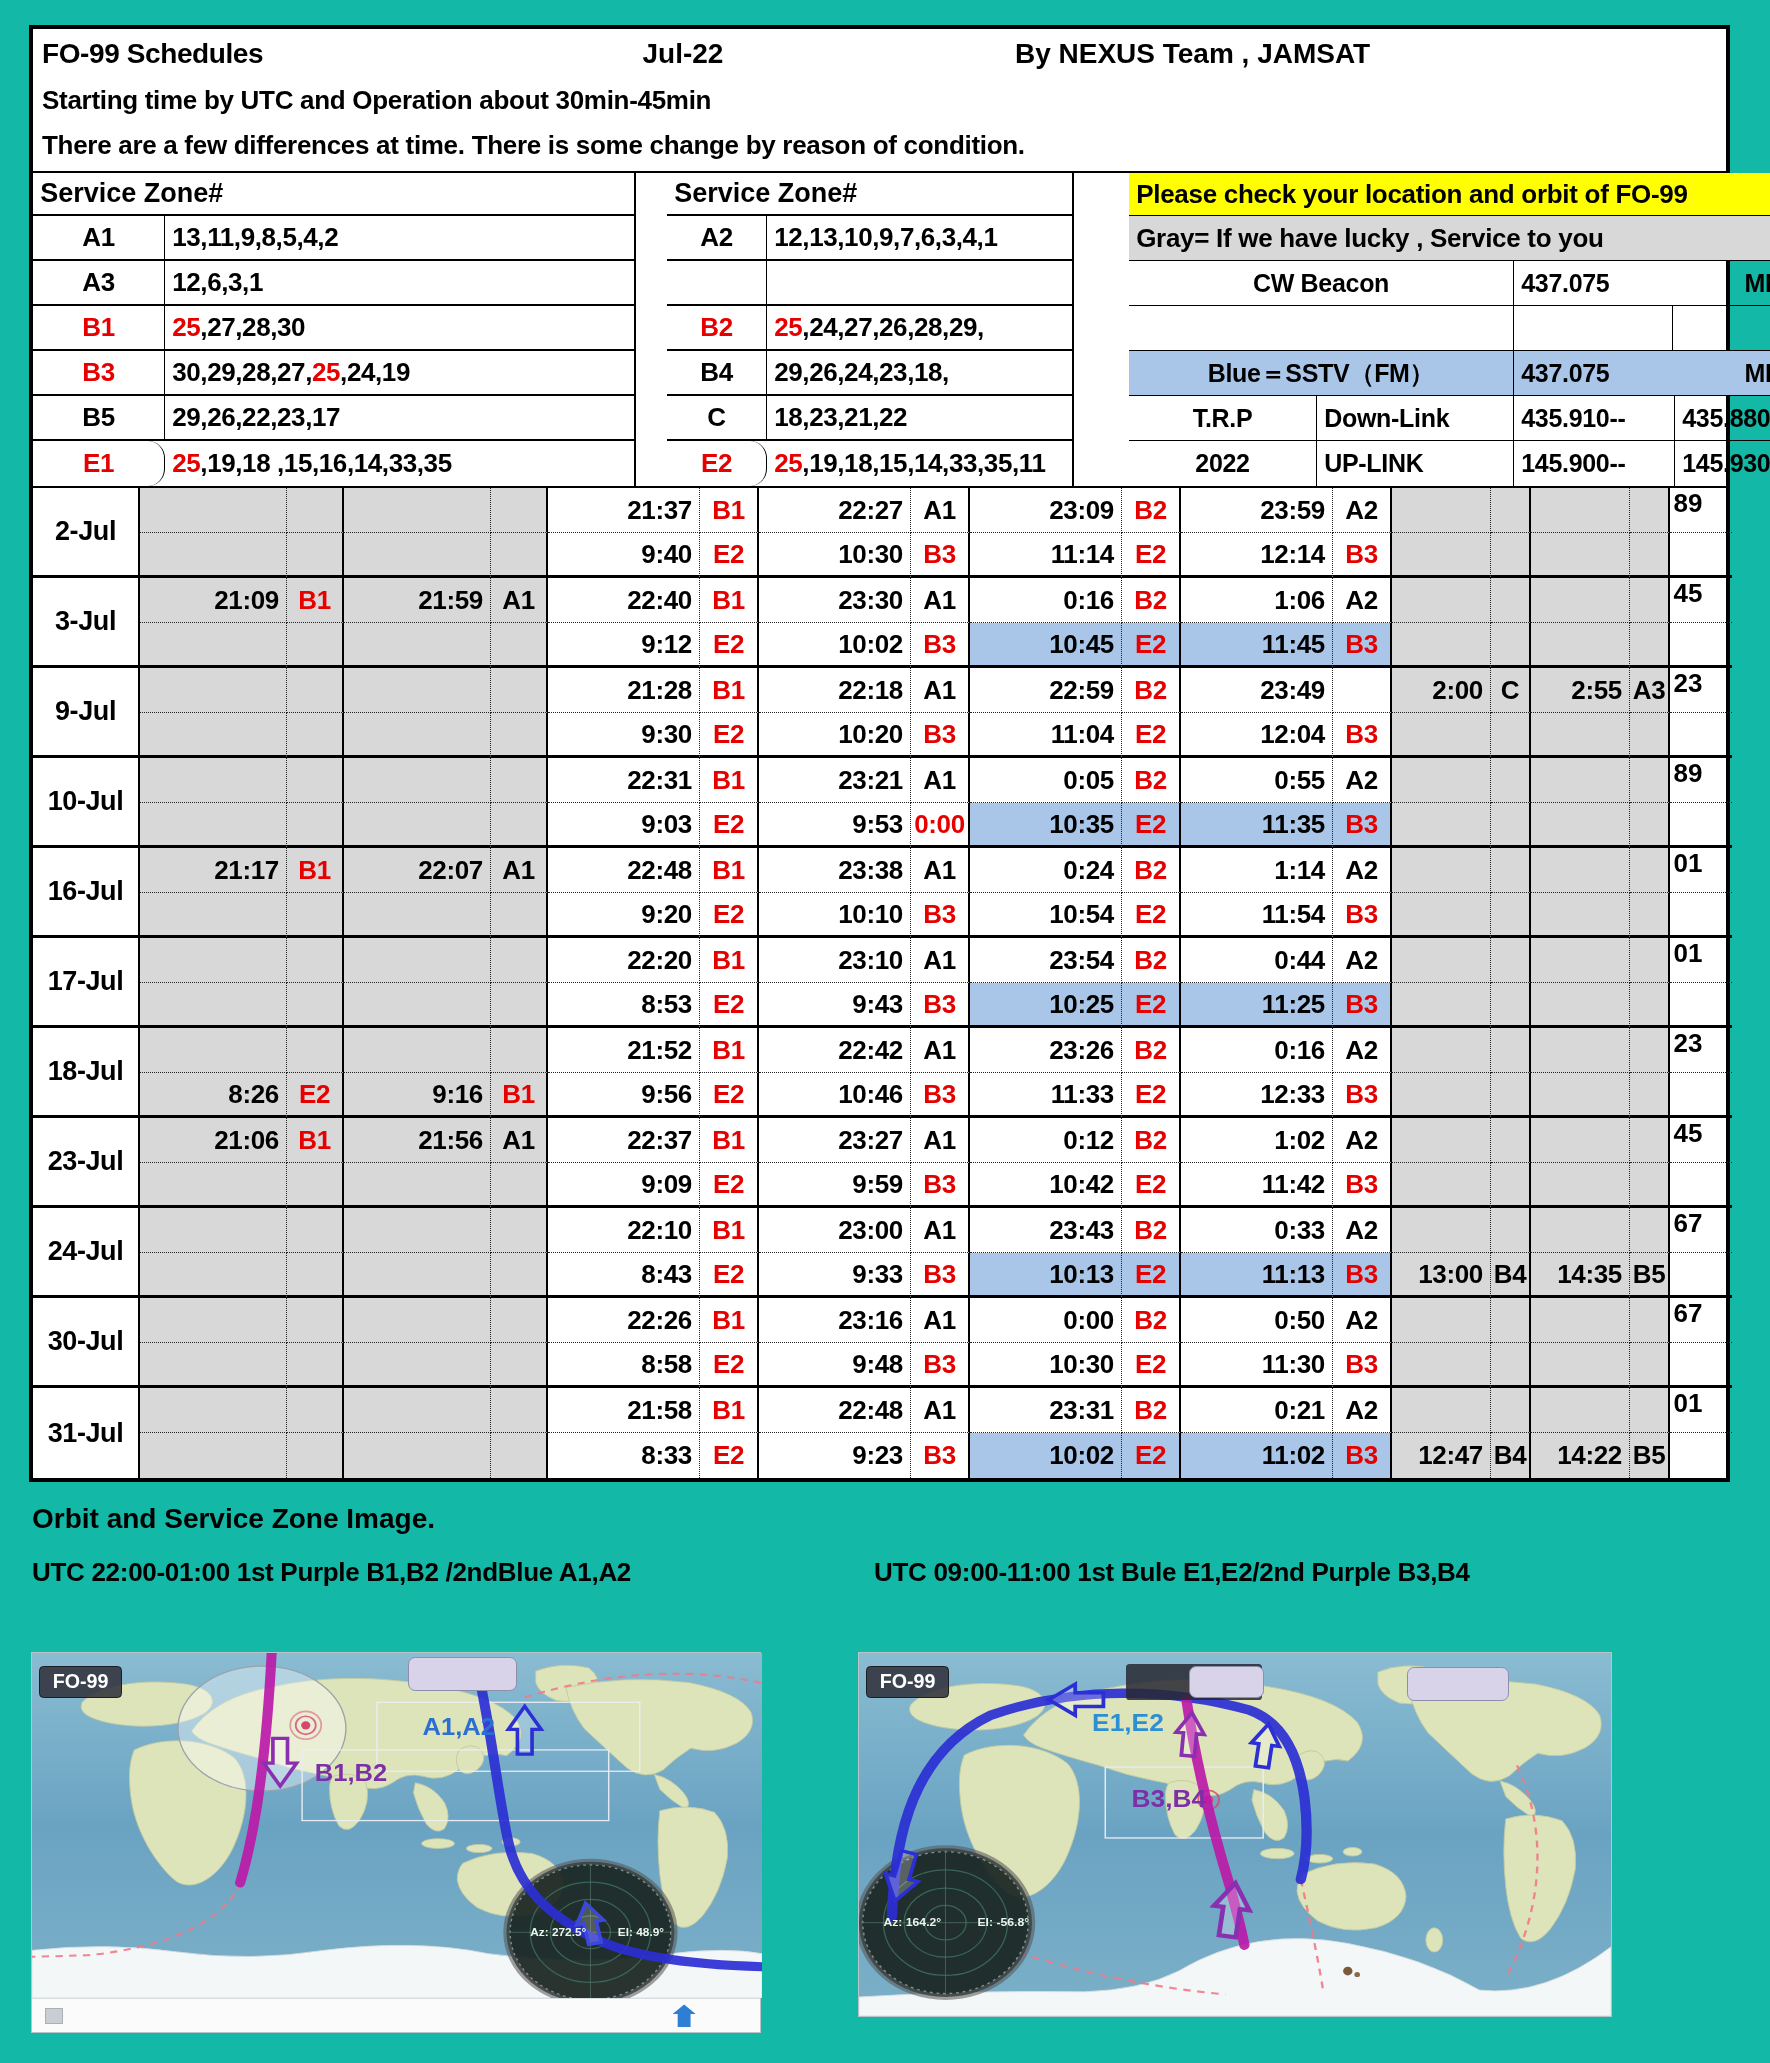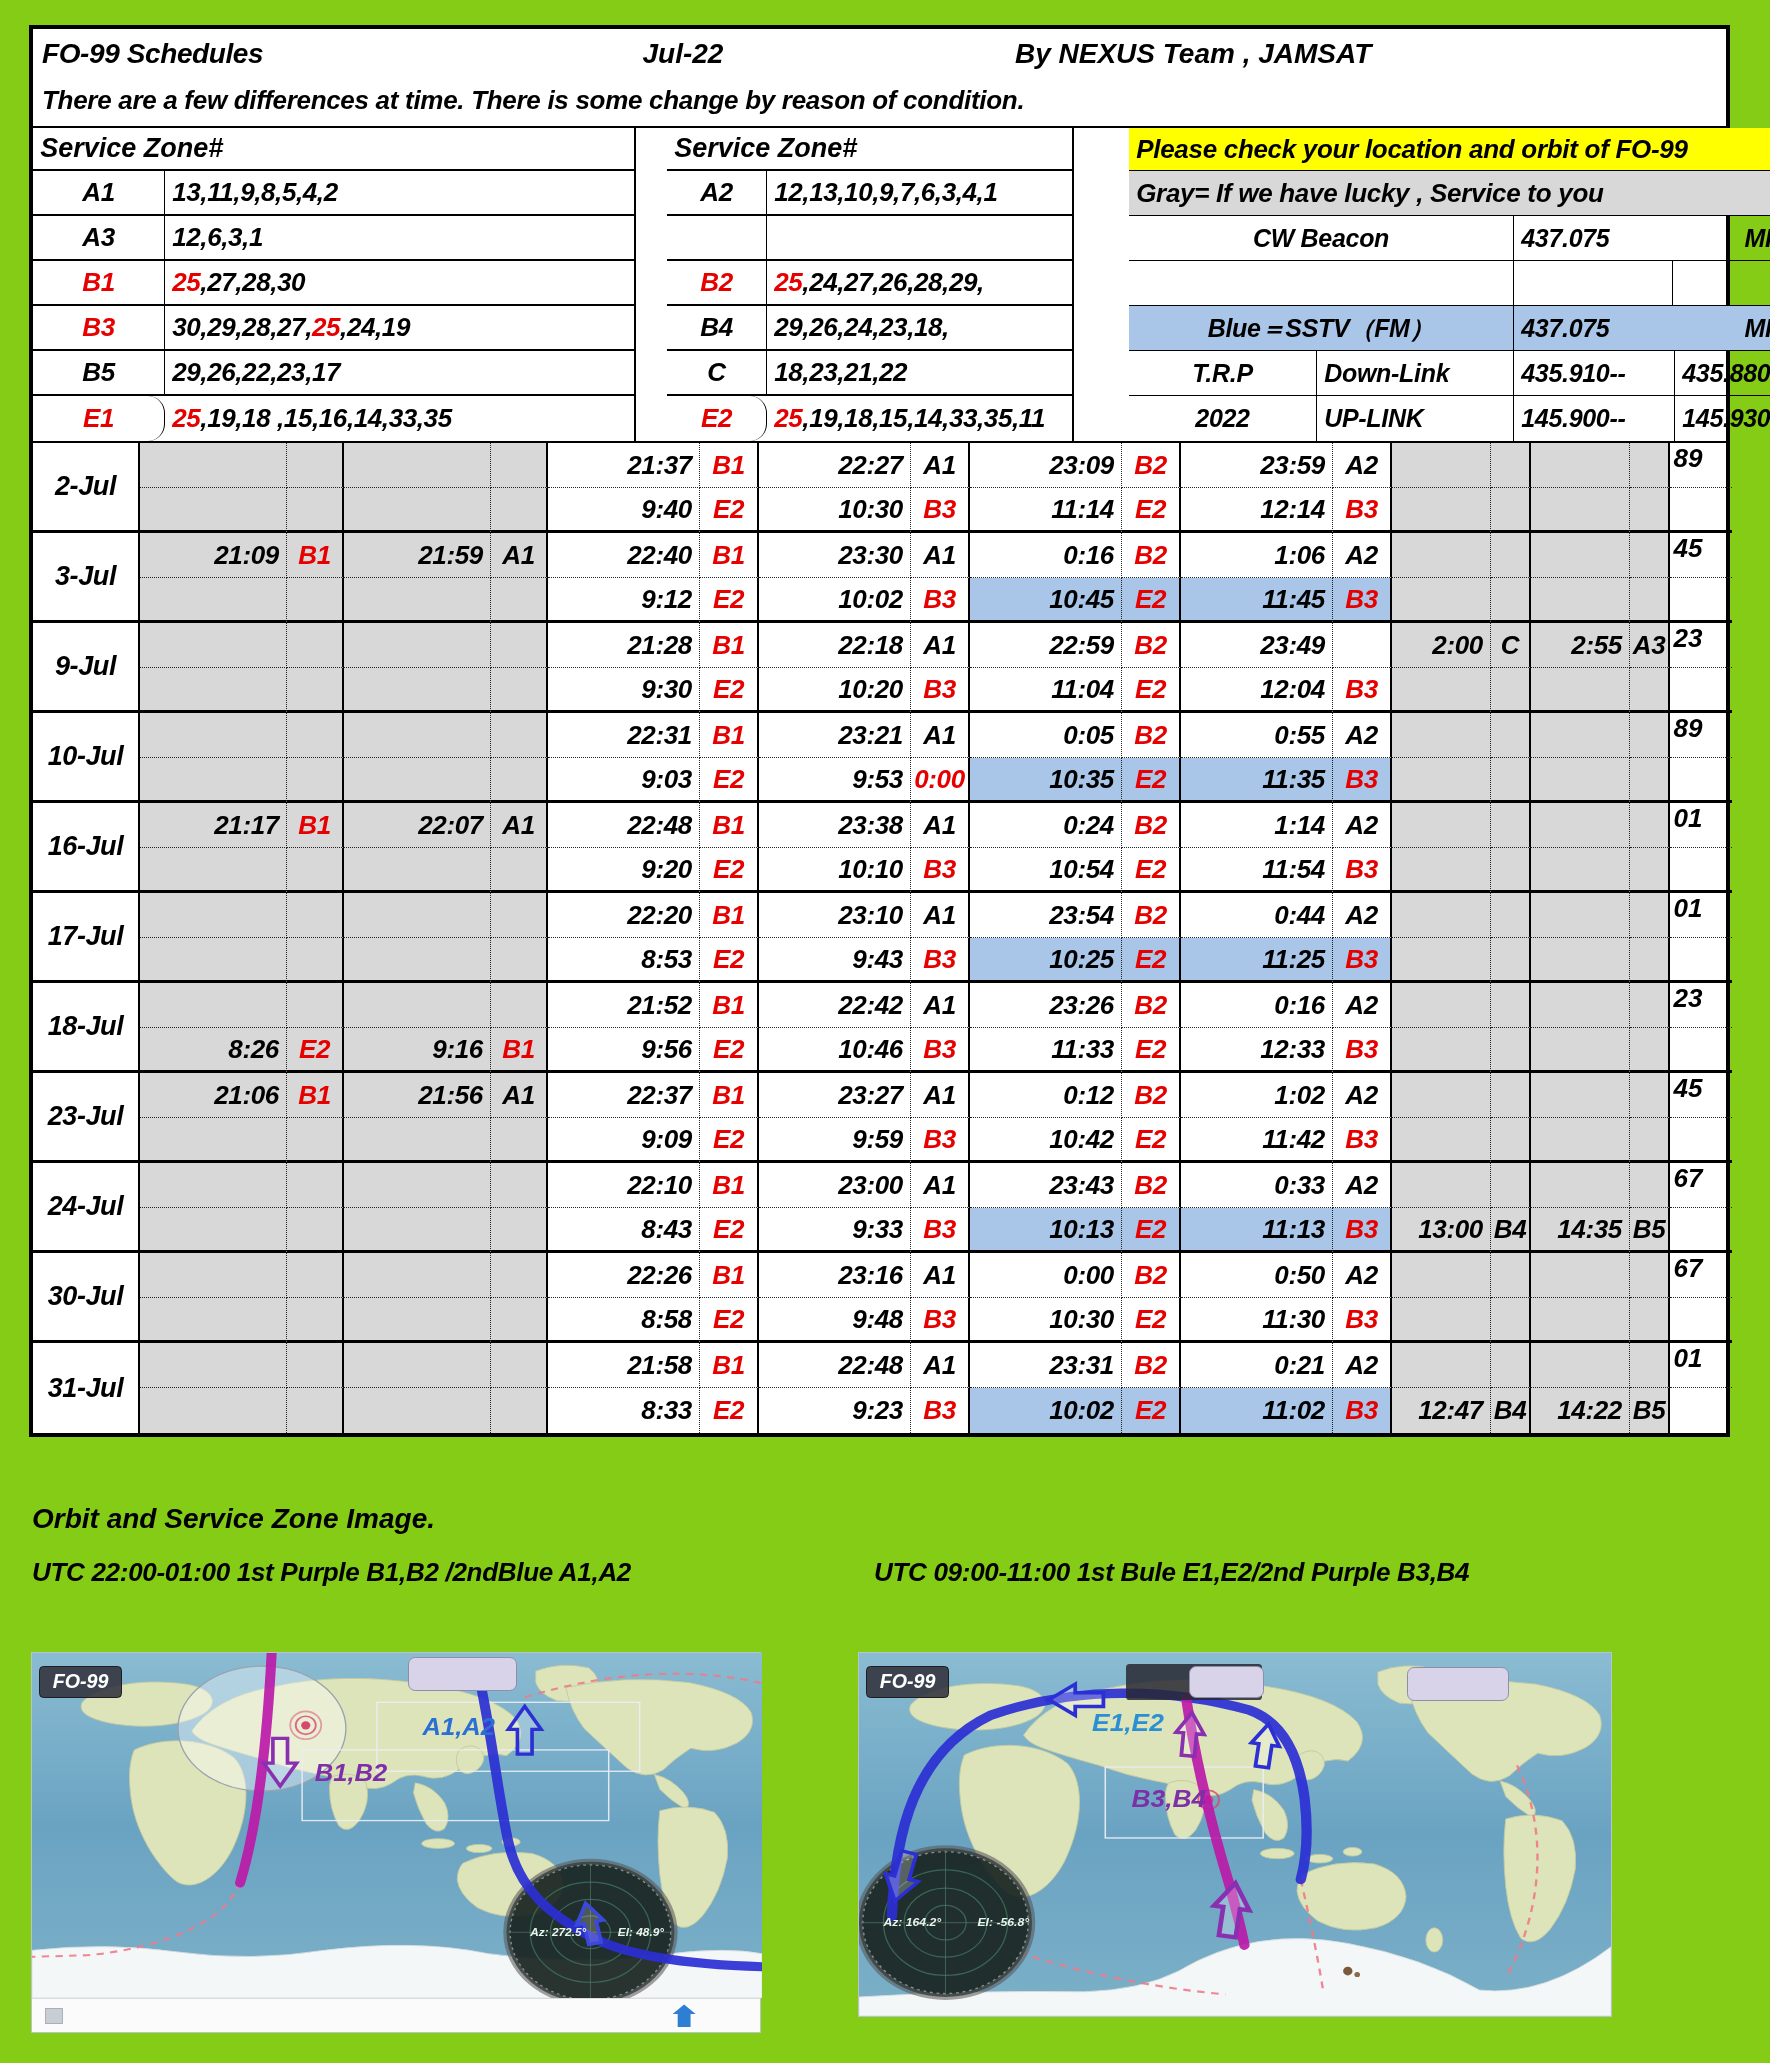--- a/index.html
+++ b/index.html
@@ -1,18 +1,18 @@
 <!DOCTYPE html>
 <html style="font-size:14.3px"><head>
 <meta charset="utf-8">
 <style>
   * { margin:0; padding:0; box-sizing:border-box; }
   html,body { background:#ffffff; }
   body { width:1771px; height:2063px; font-family:"Liberation Sans", sans-serif; color:#000; position:relative; overflow:hidden; }
-  .page { position:absolute; inset:0; background:#84cc16;font-style:italic; }
+  .page { position:absolute; inset:0; background:#14b8a6; }
 
   
   .top-table { position:absolute; left:29px; top:25px; width:1701px; border:4.5px solid #000; background:#fff; }
   .hdr-block { border-bottom:2.7px solid #000; padding:1.8px 0 3.6px 0; position:relative; }
   .hdr-line1 { position:relative; height:47px; }
   .hdr-title { position:absolute; left:9px; top:7.2px; font-size:28px; font-weight:bold; letter-spacing:-0.4px; }
   .hdr-month { position:absolute; left:36%; top:7.2px; font-size:28px; font-weight:bold; }
   .hdr-by { position:absolute; left:58%; top:7.2px; font-size:28px; font-weight:bold; }
   .hdr-line2, .hdr-line3 { padding-left:9px; font-size:26px; font-weight:bold; height:45px; line-height:45px; letter-spacing:-0.3px; }
 
@@ -84,20 +84,21 @@
 <div class="page">
 
   <div class="top-table">
 
     <div class="hdr-block">
       <div class="hdr-line1">
         <span class="hdr-title">FO-99  Schedules</span>
         <span class="hdr-month">Jul-22</span>
         <span class="hdr-by">By NEXUS Team , JAMSAT</span>
       </div>
+      <div class="hdr-line2">Starting time by UTC  and  Operation about 30min-45min</div>
       <div class="hdr-line3">There are a few differences at time. There is some change by reason of condition.</div>
     </div>
 
     <div class="zone-section">
       <div class="zblock">
         <div class="zhead">Service  Zone#</div>
         <div class="zgrid left" id="zgrid-left">
             <div class="zcell lbl">A1</div>
             <div class="zcell val">
               <span>13,11,9,8,5,4,2</span>

